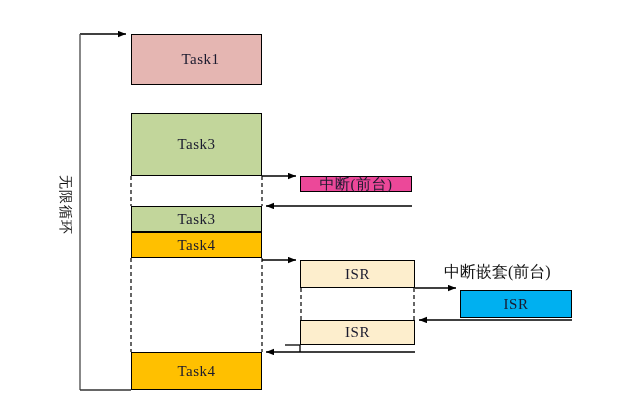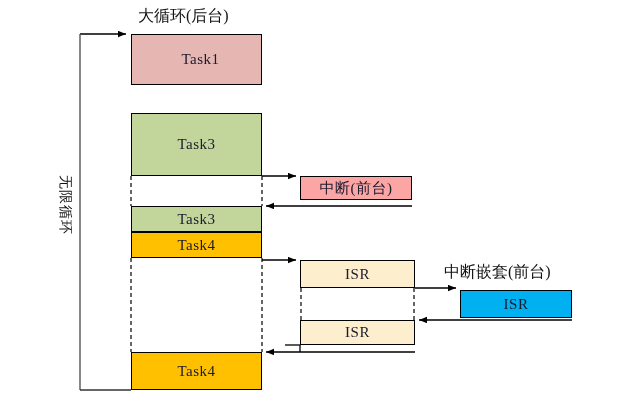--- a/index.html
+++ b/index.html
@@ -49,38 +49,37 @@
     width: 641px;
     height: 405px;
     pointer-events: none;
   }
 </style>
 </head>
 <body>
 
 <div id="canvas">
 
-  <div class="label" style="left:138px; top:6px;">大循环(后台)</div>
 
   <div class="label" style="left:444px; top:262px;">中断嵌套(前台)</div>
 
   <div class="vlabel" style="left:74px; top:175px;">无限循环</div>
 
   <div class="box" style="left:131px; top:34px;  width:131px; height:51px; background:#e5b6b2;padding-left:8px;">Task1</div>
 
 
   <div class="box" style="left:131px; top:113px; width:131px; height:63px; background:#c2d69b;">Task3</div>
 
   <div class="box" style="left:131px; top:206px; width:131px; height:26px; background:#c2d69b;">Task3</div>
 
   <div class="box" style="left:131px; top:232px; width:131px; height:26px; background:#ffc000;">Task4</div>
 
   <div class="box" style="left:131px; top:352px; width:131px; height:38px; background:#ffc000;">Task4</div>
 
-  <div class="box" style="left:300px; top:176px; width:112px; height:24px; background:#fca5a5;">中断(前台)</div>
+  <div class="box" style="left:300px; top:176px; width:112px; height:16px; background:#ec4899;">中断(前台)</div>
 
   <div class="box" style="left:300px; top:260px; width:115px; height:28px; background:#fdeecd;">ISR</div>
 
   <div class="box" style="left:300px; top:320px; width:115px; height:25px; background:#fdeecd;">ISR</div>
 
   <div class="box" style="left:460px; top:290px; width:112px; height:28px; background:#00b0f0;">ISR</div>
 
   <svg class="overlay">
     <defs>
       <marker id="arrow" markerWidth="9" markerHeight="9" refX="8" refY="3.2" orient="auto" markerUnits="userSpaceOnUse">

